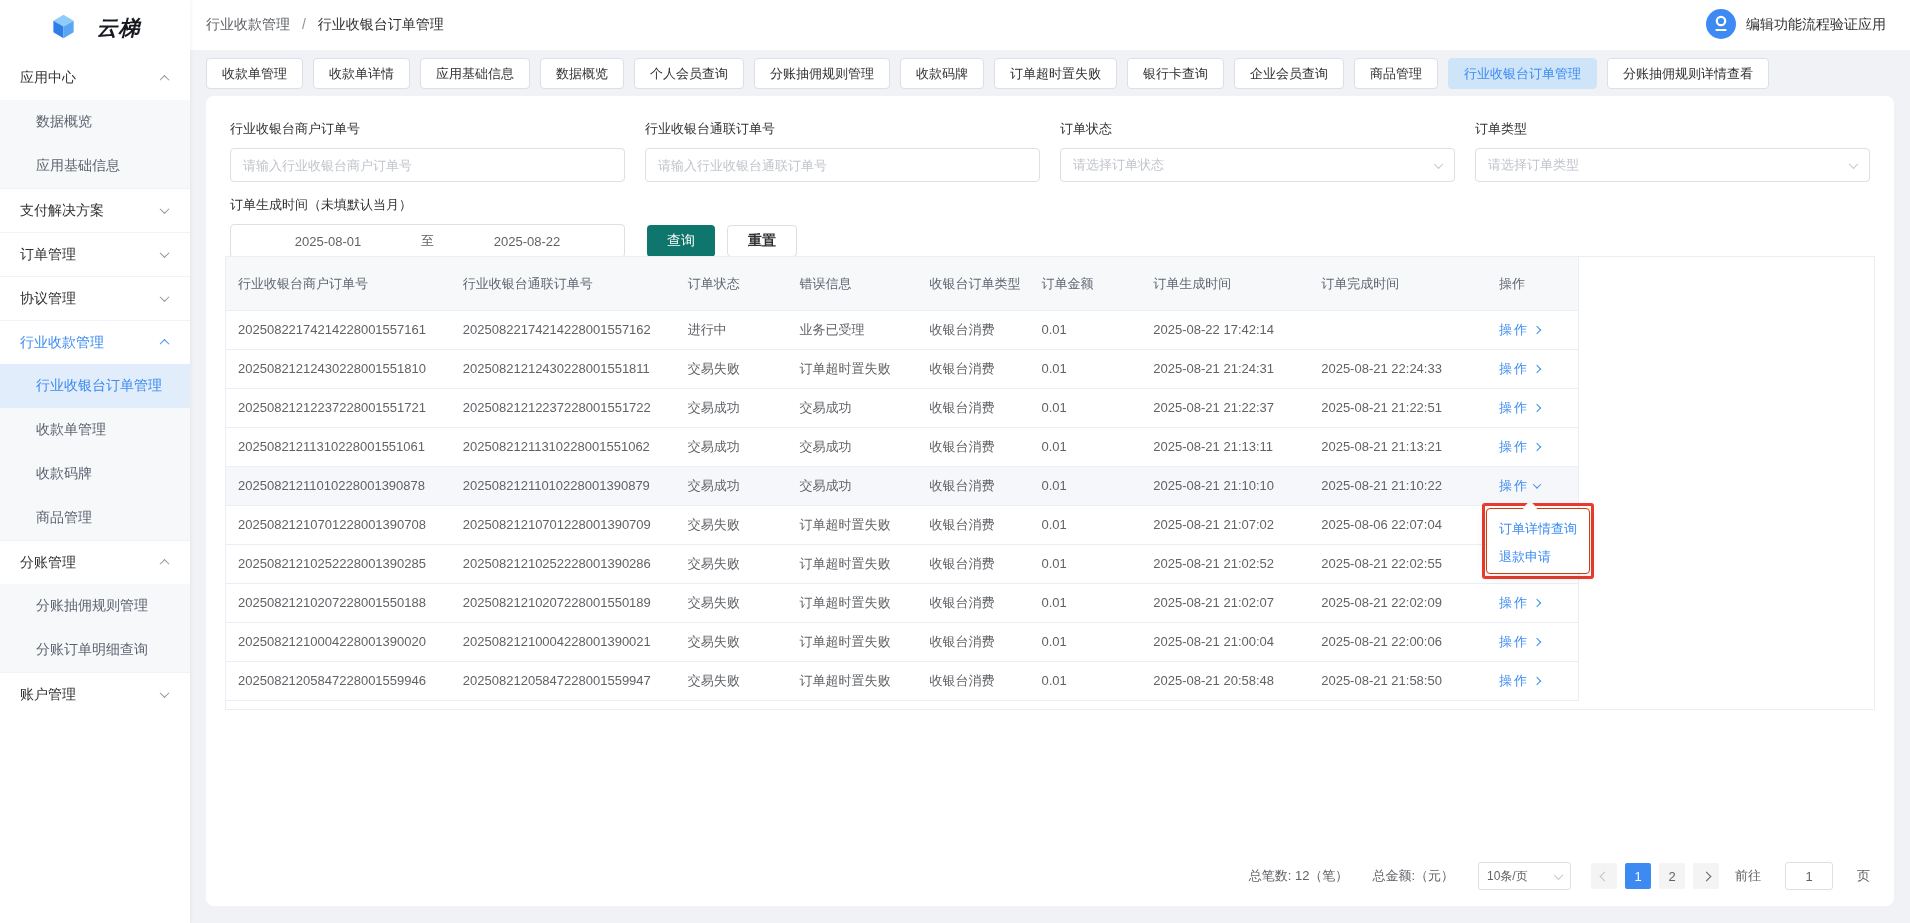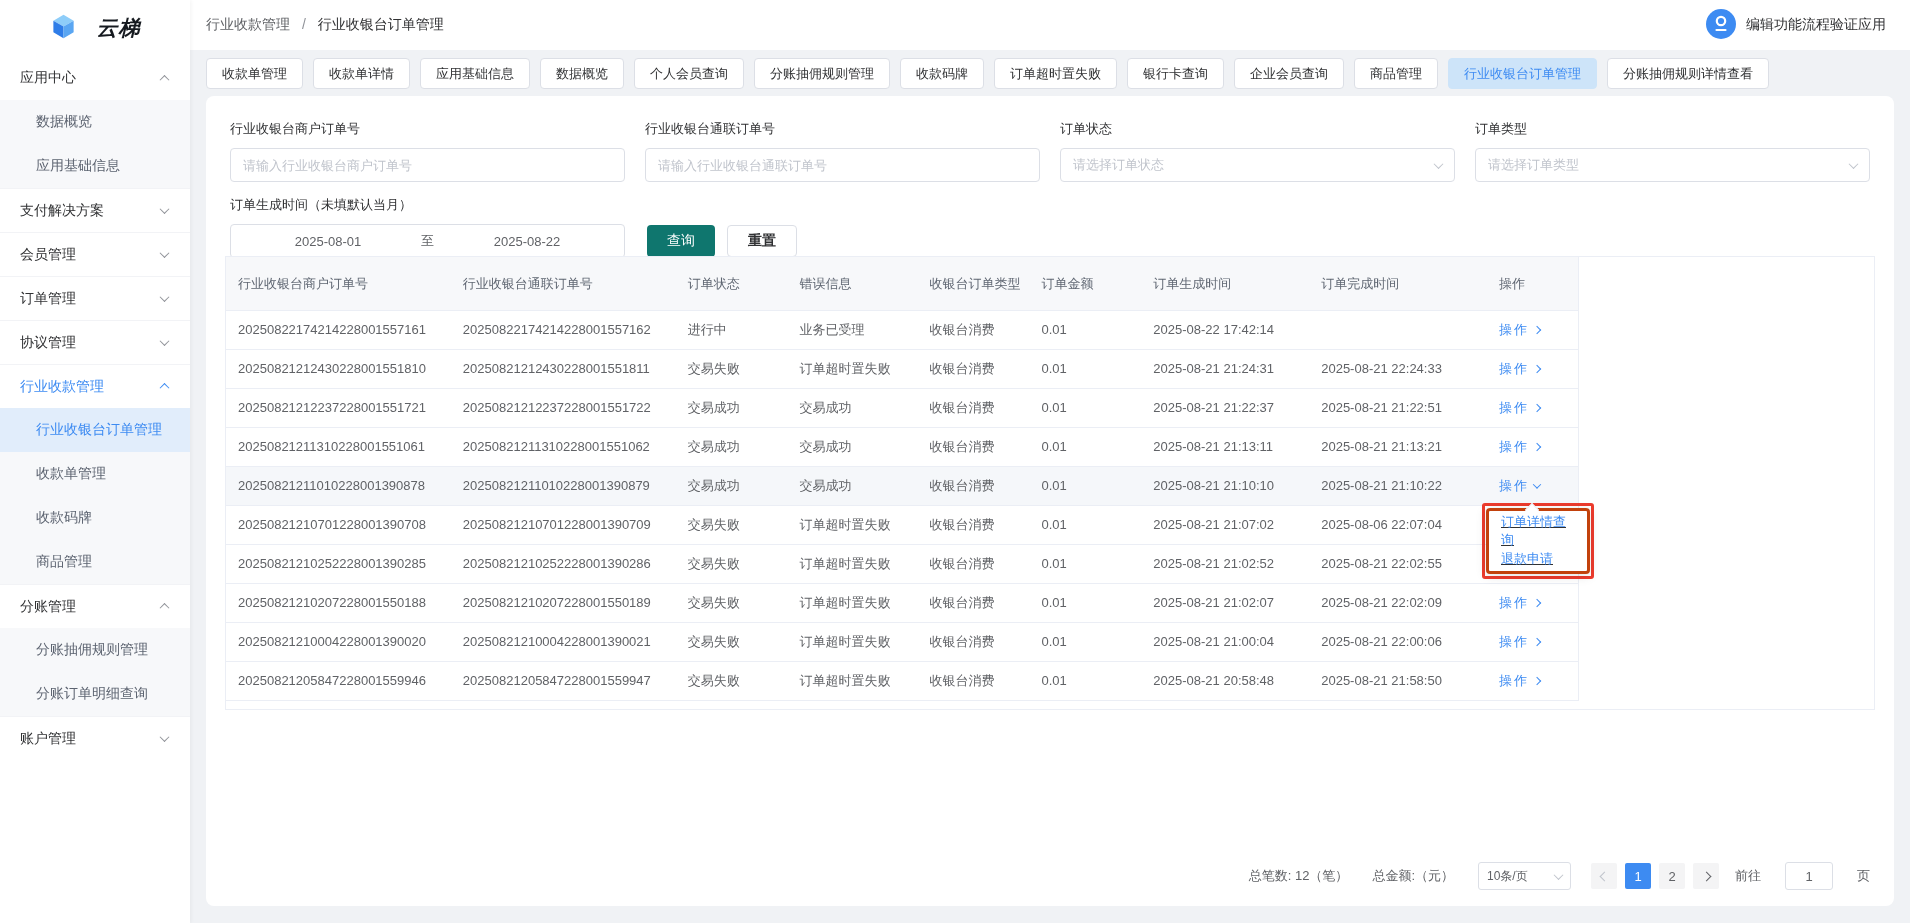--- a/index.html
+++ b/index.html
@@ -71,22 +71,22 @@
   .tr.head { background:#f7f8fa; color:#5f6672; min-height:54px; align-items:center; }
   .tr.body { height:39px; align-items:center; color:#606266; }
   .tr.body.hover { background:#f5f7fa; }
   .td, .th { padding:0 8px 0 12px; font-size:13px; line-height:18px; overflow:hidden; }
   .link { color:#3d8bf2; cursor:pointer; letter-spacing:2px; display:inline-flex; align-items:center; gap:5px; white-space:nowrap; }
   .link .chev { width:6px; height:6px; border-width:1.2px; letter-spacing:0; }
   
   .red-box { position:absolute; left:1482px; top:503px; width:112px; height:76px;
              border:3px solid #ed3b2d; border-radius:3px; z-index:30; pointer-events:none; }
   .popover { position:absolute; left:1486px; top:508px; width:104px; height:66px; background:#fff;
-             border:3px solid #c2410c; border-radius:4px; box-shadow:0 2px 12px rgba(0,0,0,.12);
-             z-index:31; padding:6px 0;text-decoration:underline; }
+             border:1px solid #c2410c; border-radius:4px; box-shadow:0 2px 12px rgba(0,0,0,.12);
+             z-index:31; padding:6px 0; }
   .popover .arrow { position:absolute; top:-6px; left:38px; width:10px; height:10px; background:#fff;
              transform:rotate(45deg); border-left:1px solid #ebeef5; border-top:1px solid #ebeef5; }
   .pop-item { height:28px; display:flex; align-items:center; padding:0 12px; color:#3d8bf2;
               font-size:13px; cursor:pointer; }
   
   .foot { position:absolute; right:24px; top:764px; height:32px; display:flex; align-items:center;
           color:#606266; font-size:13px; }
   .foot .stat { margin-right:24px; }
   .psize { width:93px; height:28px; border:1px solid #dcdfe6; border-radius:3px; display:flex;
            align-items:center; justify-content:space-between; padding:0 8px; font-size:12px;
@@ -121,24 +121,20 @@
       </div>
       <div class="submenu">
         <div class="side-sub">数据概览</div>
         <div class="side-sub">应用基础信息</div>
       </div>
       <div class="side-top">
         <span>支付解决方案</span>
         <span class="chev down"></span>
       </div>
       <div class="side-top">
-        <span>会员管理</span>
-        <span class="chev down"></span>
-      </div>
-      <div class="side-top">
         <span>订单管理</span>
         <span class="chev down"></span>
       </div>
       <div class="side-top">
         <span>协议管理</span>
         <span class="chev down"></span>
       </div>
       <div class="side-top active-group">
         <span>行业收款管理</span>
         <span class="chev up"></span>

